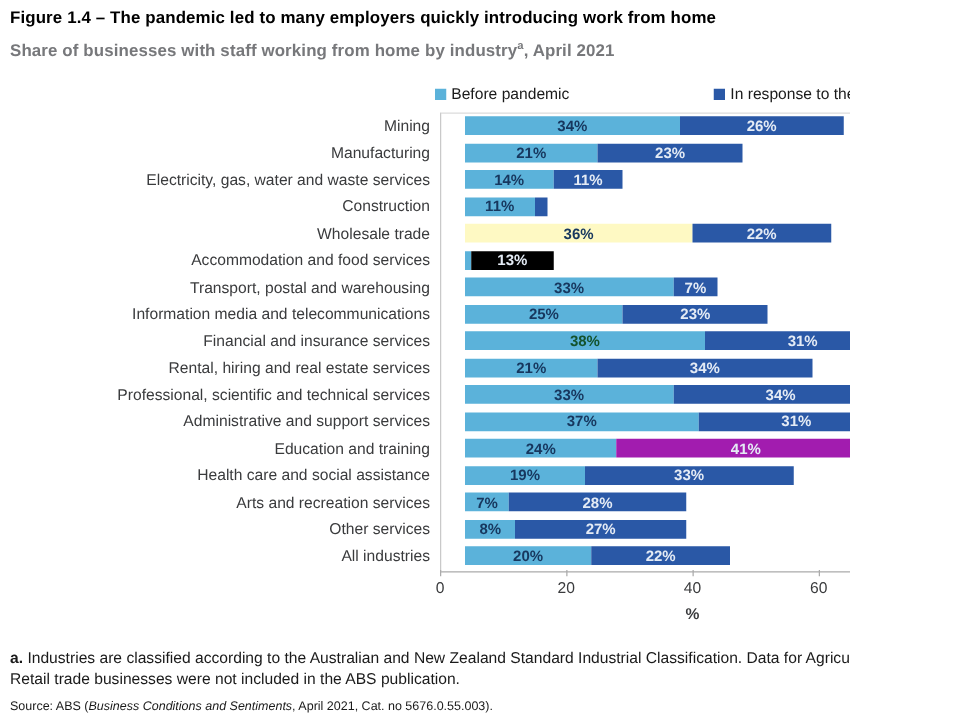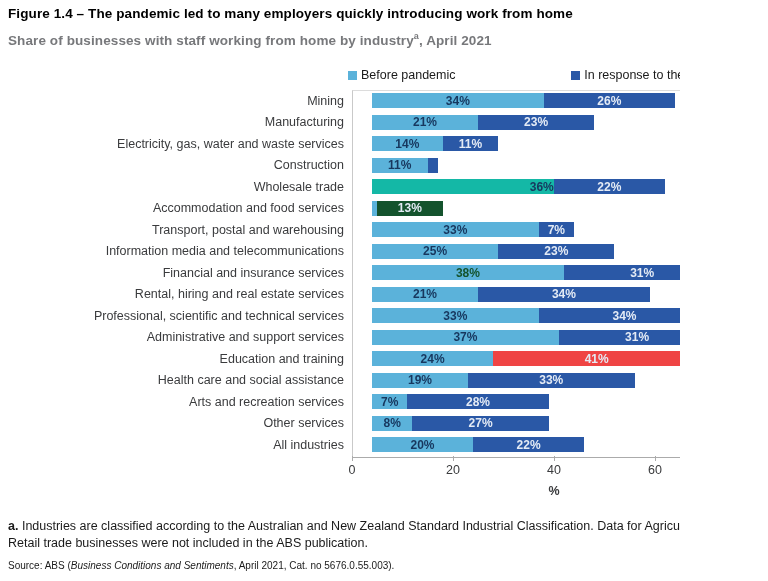--- a/index.html
+++ b/index.html
@@ -120,33 +120,33 @@
           <div class="cscale">
             <div class="seg" style="width: 13.75%; background: rgb(91, 178, 218);">
               <span style="color: rgb(23, 55, 94);">11%</span>
             </div>
             <div class="seg" style="width: 2.5%; background: rgb(42, 88, 166);"></div>
           </div>
         </div>
         <div class="crow">
           <div class="clab">Wholesale trade</div>
           <div class="cscale">
-            <div class="seg" style="width: 45%; background: #14b8a6; justify-content: flex-end;">
+            <div class="seg" style="width: 45%; background: #fef9c3;">
               <span style="color: rgb(23, 55, 94);">36%</span>
             </div>
             <div class="seg" style="width: 27.5%; background: rgb(42, 88, 166);">
               <span style="color: rgb(228, 235, 245);">22%</span>
             </div>
           </div>
         </div>
         <div class="crow">
           <div class="clab">Accommodation and food services</div>
           <div class="cscale">
             <div class="seg" style="width: 1.25%; background: rgb(91, 178, 218);"></div>
-            <div class="seg" style="width: 16.25%; background: #14532d;">
+            <div class="seg" style="width: 16.25%; background: #000000;">
               <span style="color: rgb(228, 235, 245);">13%</span>
             </div>
           </div>
         </div>
         <div class="crow">
           <div class="clab">Transport, postal and warehousing</div>
           <div class="cscale">
             <div class="seg" style="width: 41.25%; background: rgb(91, 178, 218);">
               <span style="color: rgb(23, 55, 94);">33%</span>
             </div>
@@ -209,21 +209,21 @@
               <span style="color: rgb(228, 235, 245);">31%</span>
             </div>
           </div>
         </div>
         <div class="crow">
           <div class="clab">Education and training</div>
           <div class="cscale">
             <div class="seg" style="width: 30%; background: rgb(91, 178, 218);">
               <span style="color: rgb(23, 55, 94);">24%</span>
             </div>
-            <div class="seg" style="width: 51.25%; background: #ef4444;">
+            <div class="seg" style="width: 51.25%; background: #a21caf;">
               <span style="color: rgb(228, 235, 245);">41%</span>
             </div>
           </div>
         </div>
         <div class="crow">
           <div class="clab">Health care and social assistance</div>
           <div class="cscale">
             <div class="seg" style="width: 23.75%; background: rgb(91, 178, 218);">
               <span style="color: rgb(23, 55, 94);">19%</span>
             </div>

